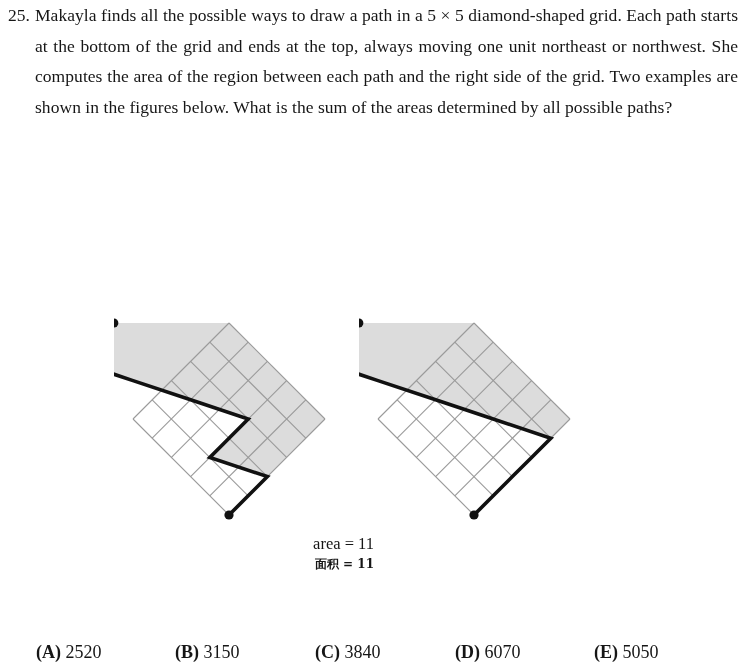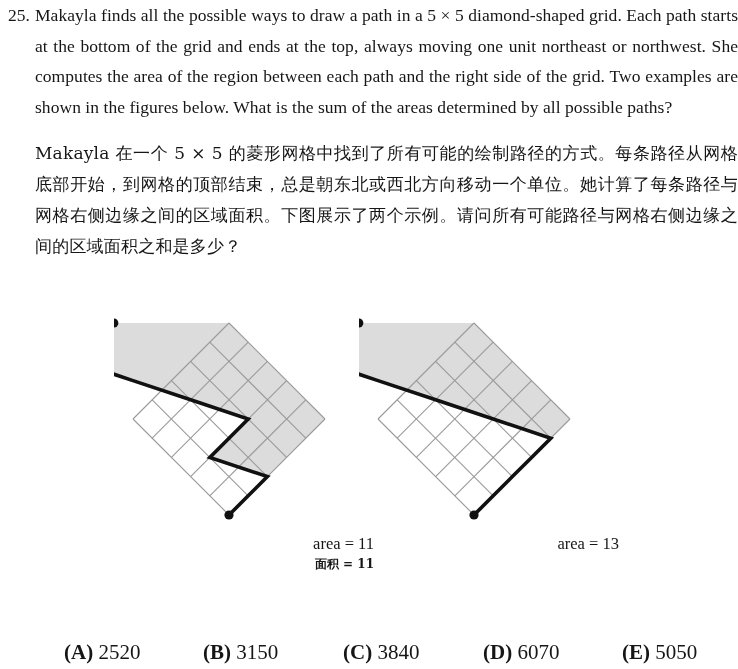--- a/index.html
+++ b/index.html
@@ -99,24 +99,23 @@
   .choices {
     position: absolute;
     left: 0;
     top: 639px;
     width: 738px;
     height: 30px;
   }
   .choice {
     position: absolute;
     top: 0;
-    font-size: 21px;
+    font-size: 18px;
     line-height: 26px;
     white-space: nowrap;
-    margin-left: 28px;
   }
   .choice .lab {
     font-weight: bold;
     font-family: "Liberation Serif", serif;
   }
   .choice .val {
     font-family: "Liberation Serif", serif;
   }
   #choice-0 { left: 36px; }
   #choice-1 { left: 175px; }
@@ -125,21 +124,20 @@
   #choice-4 { left: 594px; }
 </style>
 </head>
 <body>
 
 <div class="problem">
   <div class="qrow">
     <div class="qnum">25.</div>
     <div class="qbody">
       <div class="en-para">Makayla finds all the possible ways to draw a path in a 5 × 5 diamond-shaped grid. Each path starts at the bottom of the grid and ends at the top, always moving one unit northeast or northwest. She computes the area of the region between each path and the right side of the grid. Two examples are shown in the figures below. What is the sum of the areas determined by all possible paths?</div>
-      <div class="zh-para">Makayla 在一个 5 × 5 的菱形网格中找到了所有可能的绘制路径的方式。每条路径从网格底部开始，到网格的顶部结束，总是朝东北或西北方向移动一个单位。她计算了每条路径与网格右侧边缘之间的区域面积。下图展示了两个示例。请问所有可能路径与网格右侧边缘之间的区域面积之和是多少？</div>
     </div>
   </div>
 </div>
 
 <div class="figures">
 
   <div class="figure" id="figure-1">
     <svg class="fig-svg" id="svg-fig-1" width="230" height="215" viewBox="0 0 230 215">
         <polygon points="115.00,199.00 134.20,179.80 153.40,160.60 95.80,141.40 115.00,122.20 134.20,103.00 76.60,83.80 19.00,64.60 -38.60,45.40 -19.40,26.20 -0.20,7.00 115.00,7.00 211.00,103.00" fill="#dcdcdc" stroke="none"></polygon>
         <g>
@@ -181,21 +179,20 @@
           <line x1="191.80" y1="122.20" x2="95.80" y2="26.20" stroke="#9a9a9a" stroke-width="1.1"></line>
           <line x1="38.20" y1="122.20" x2="134.20" y2="26.20" stroke="#9a9a9a" stroke-width="1.1"></line>
           <line x1="211.00" y1="103.00" x2="115.00" y2="7.00" stroke="#9a9a9a" stroke-width="1.1"></line>
           <line x1="19.00" y1="103.00" x2="115.00" y2="7.00" stroke="#9a9a9a" stroke-width="1.1"></line>
         </g>
         <polyline points="115.00,199.00 134.20,179.80 153.40,160.60 172.60,141.40 191.80,122.20 134.20,103.00 76.60,83.80 19.00,64.60 -38.60,45.40 -19.40,26.20 -0.20,7.00" fill="none" stroke="#111111" stroke-width="3.6" stroke-linejoin="miter" stroke-linecap="butt"></polyline>
         <circle cx="115.00" cy="199.00" r="4.6" fill="#111111"></circle>
         <circle cx="-0.20" cy="7.00" r="4.6" fill="#111111"></circle>
       </svg>
     <div class="caption">
-      <div class="cap-en">area = 13</div>
     </div>
   </div>
 
 </div>
 
 <div class="choices">
   <div class="choice" id="choice-0">
     <span class="lab">(A)</span>
     <span class="val">2520</span>
   </div>

